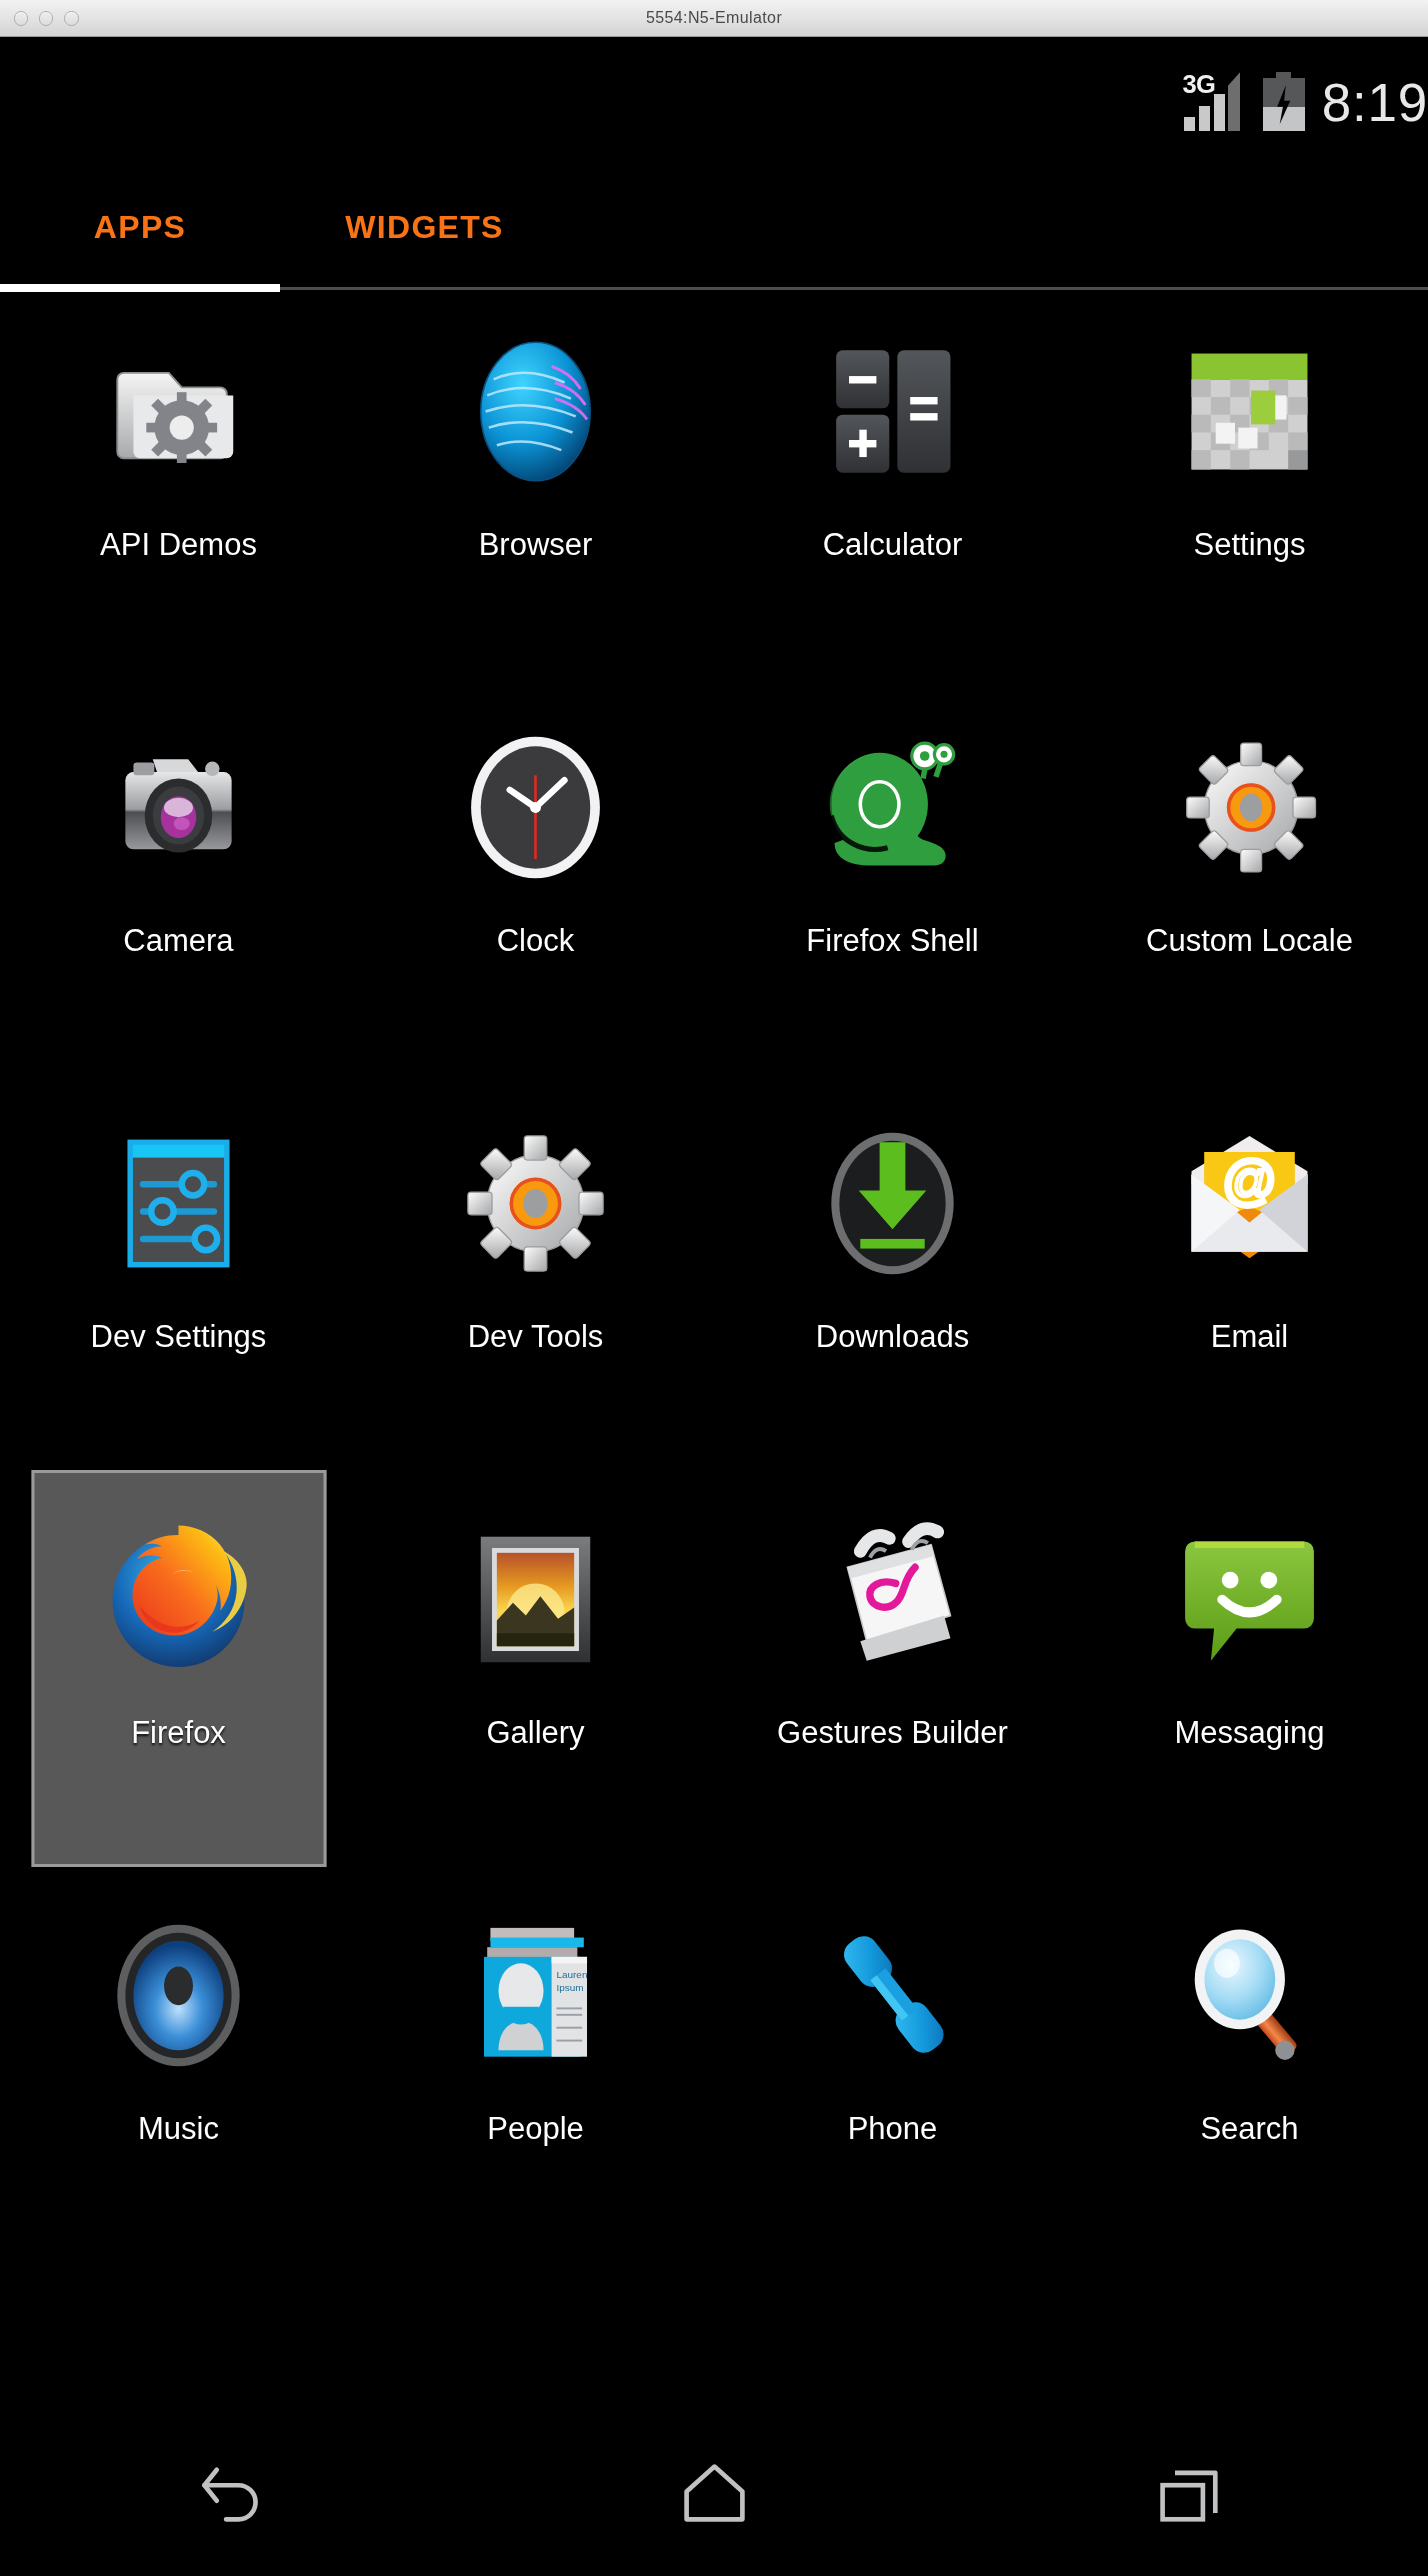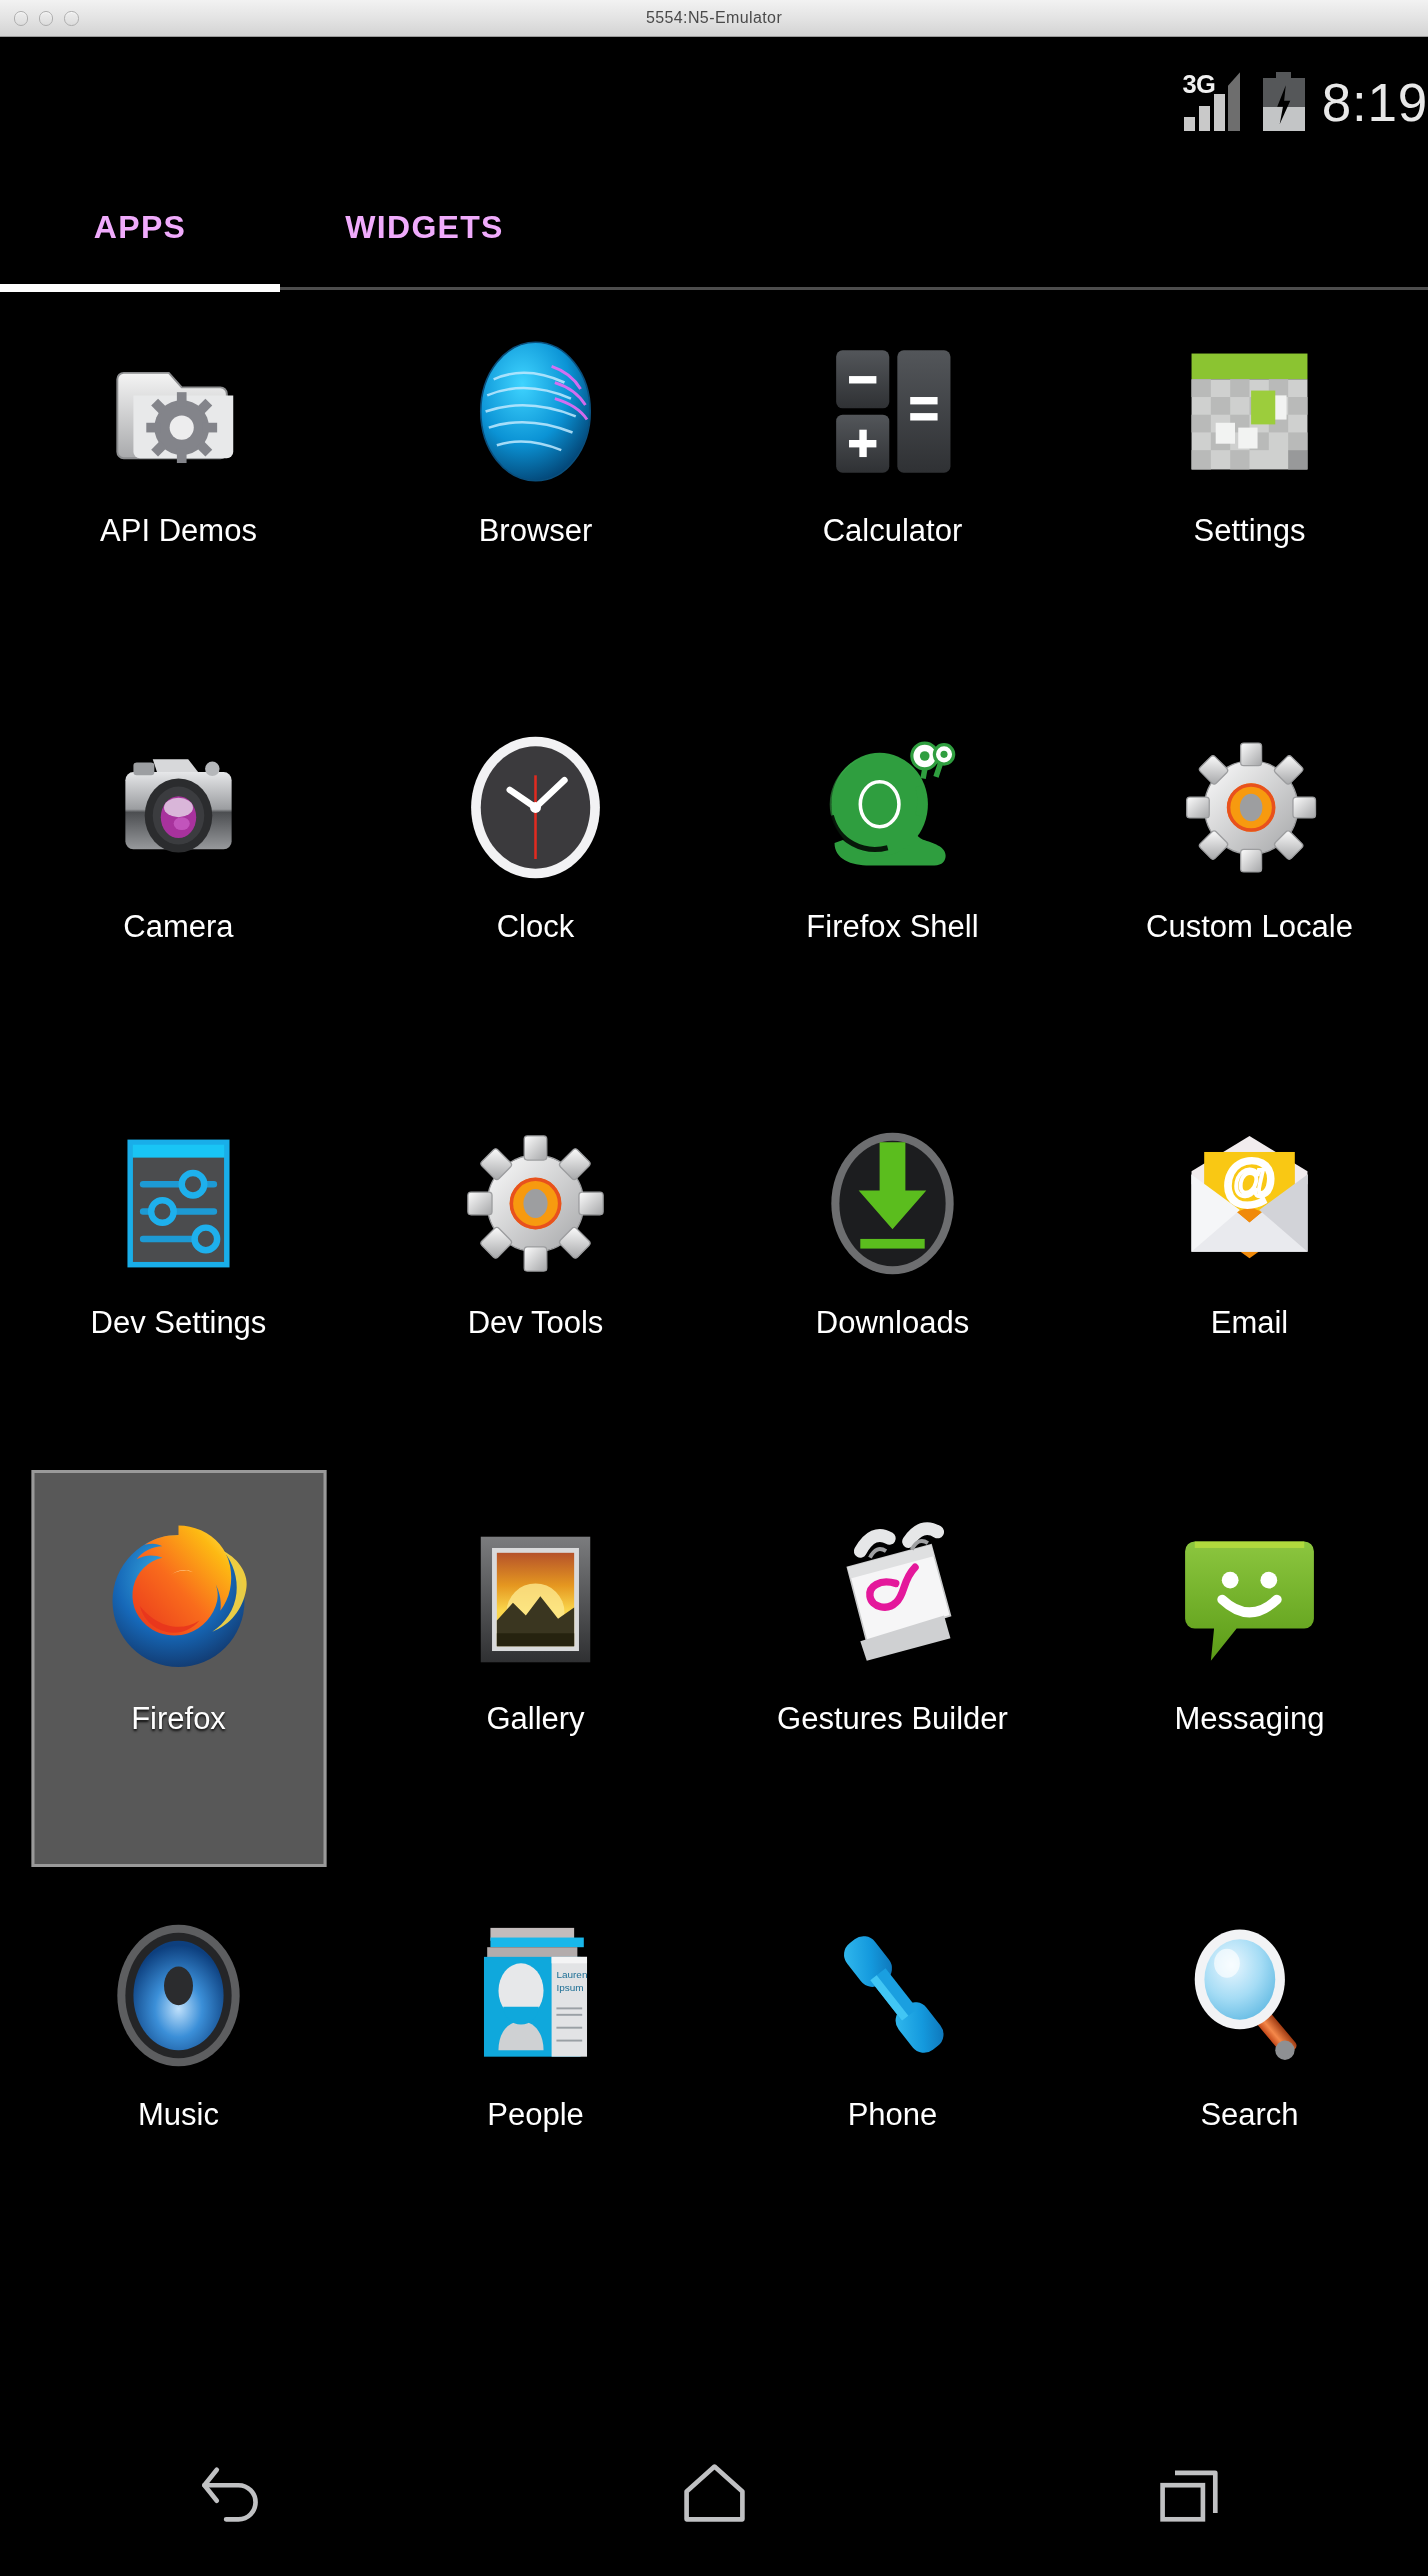--- a/index.html
+++ b/index.html
@@ -84,21 +84,21 @@
   }
 
   
   #tabbar { position: relative; height: 127px; }
   .tab {
     position: absolute; top: 0; height: 127px;
     display: flex; align-items: center; justify-content: center;
     cursor: pointer;
   }
   .tab-label {
-    font-size: 32px; font-weight: bold; color: #f0abfc;
+    font-size: 32px; font-weight: bold; color: #f97316;
     letter-spacing: 1.3px;
   }
   #tab-apps { left: 0; width: 280px; }
   #tab-widgets { left: 280px; width: 289px; }
   #tab-underline {
     position: absolute; left: 0; top: 120px; width: 280px; height: 7.6px;
     background: #ffffff;
   }
   #tab-divider {
     position: absolute; left: 280px; top: 123px; width: 1148px; height: 2.5px;
@@ -125,21 +125,21 @@
     top: -12px; width: 295px; height: 397px;
     border: 3.4px solid #9a9a9a; background: #585858;
     z-index: 0;
   }
   .app-icon {
     position: relative; z-index: 1;
     width: 161px; height: 161px; margin-top: 37px;
   }
   .app-label {
     position: relative; z-index: 1;
-    margin-top: 22px;
+    margin-top: 36px;
     width: 314px; text-align: center;
     font-size: 31px; color: #ffffff; line-height: 1.12;
     text-shadow: 0 1.7px 2.5px rgba(0,0,0,.9);
   }
 
   
   .ic { width: 161px; height: 161px; display: block; }
 
   
   #navbar {

